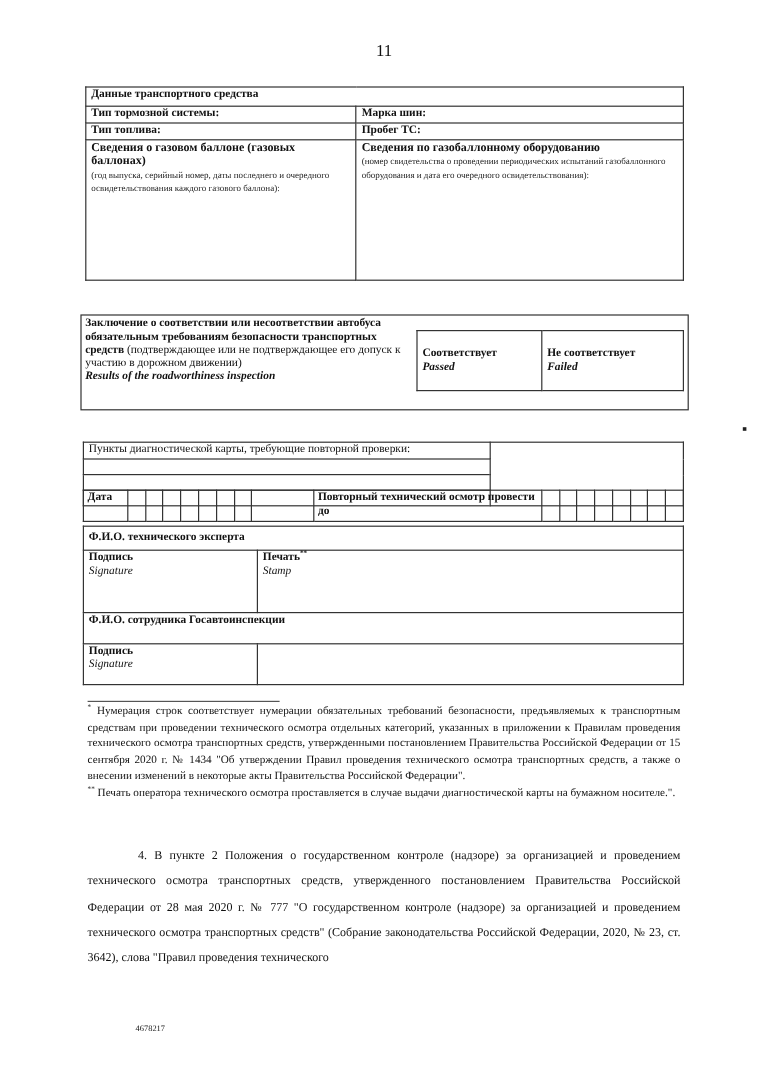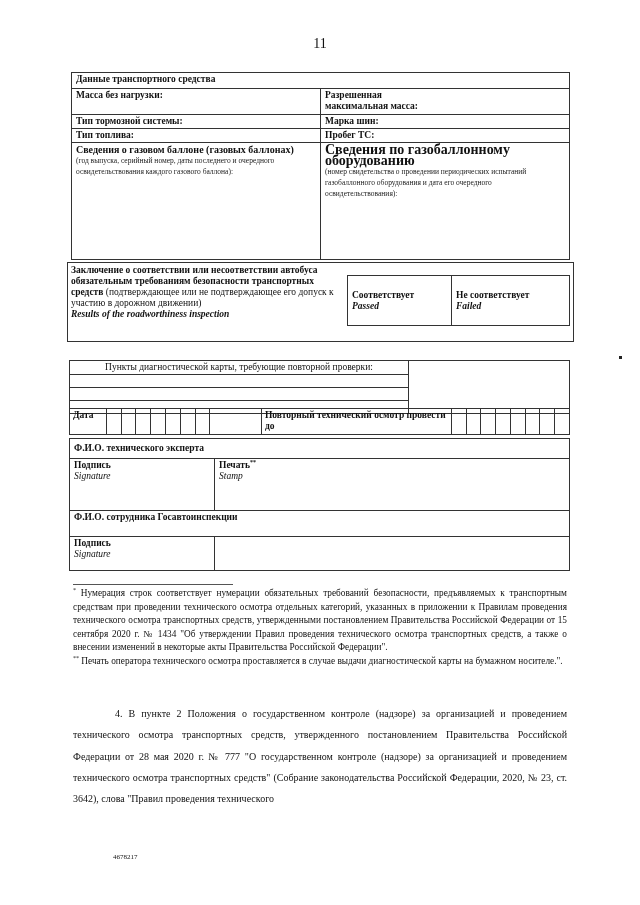--- a/index.html
+++ b/index.html
@@ -8,21 +8,21 @@
   .abs { position: absolute; }
   .page-num { left: 0; width: 640px; top: 36px; text-align: center; font-size: 14px; }
   table { border-collapse: collapse; }
   td { border: 1px solid #333; vertical-align: top; padding: 1px 4px; font-size: 9.5px; line-height: 11px; }
   .b { font-weight: bold; }
   .i { font-style: italic; }
   .small { font-size: 7.5px; line-height: 11px; color: #222; }
   .center { }
   .tbl1 { left: 71px; top: 72px; width: 499px; }
   .tbl2 { left: 67px; top: 262px; width: 505px; }
-  .tbl3 { left: 69px; top: 360px; width: 501px; text-align: center; }
+  .tbl3 { left: 69px; top: 368px; width: 501px; }
   .tbl4 { left: 69px; top: 408px; width: 501px; }
   .tbl5 { left: 69px; top: 438px; width: 501px; }
   .grid td { padding: 0; }
   .footnotes { left: 73px; top: 587px; width: 494px; font-size: 9.3px; line-height: 13.5px; text-align: justify; }
   .fn-rule { left: 73px; top: 584px; width: 160px; border-top: 1px solid #555; }
   .body-text { left: 73px; top: 703px; width: 494px; font-size: 10px; line-height: 21.3px; text-align: justify; }
   .body-text p { margin: 0; text-indent: 42px; }
   .doc-id { left: 73px; top: 853px; font-size: 7px; margin-left: 40px; }
   .mark { left: 619px; top: 356px; width: 3px; height: 3px; background: #222; }
   sup { font-size: 6px; line-height: 0; }
@@ -30,42 +30,35 @@
 </head>
 <body>
 
 <div class="abs page-num">11</div>
 
 <table class="abs tbl1">
   <tbody>
       <tr style="height:16px">
     <td colspan="2" class="b center">Данные транспортного средства</td>
   </tr>
-  <tr style="height:26px">
-    <td class="b" style="width:240px">Масса без нагрузки:</td>
-    <td class="b">
-      <div>Разрешенная</div>
-      <div>максимальная масса:</div>
-    </td>
-  </tr>
   <tr style="height:14px">
     <td class="b">Тип тормозной системы:</td>
     <td class="b">Марка шин:</td>
   </tr>
   <tr style="height:14px">
     <td class="b">Тип топлива:</td>
     <td class="b">Пробег ТС:</td>
   </tr>
   <tr style="height:117px">
     <td>
       <div class="b" style="font-size:10px">Сведения о газовом баллоне (газовых баллонах)</div>
       <div class="small">(год выпуска, серийный номер, даты последнего и очередного освидетельствования каждого газового баллона):</div>
     </td>
     <td>
-      <div class="b" style="font-size:14px">Сведения по газобаллонному оборудованию</div>
+      <div class="b" style="font-size:10px">Сведения по газобаллонному оборудованию</div>
       <div class="small">(номер свидетельства о проведении периодических испытаний газобаллонного оборудования и дата его очередного освидетельствования):</div>
     </td>
   </tr>
 </tbody>
   </table>
 
 <div class="abs tbl2" style="height:78px; border:1px solid #333;">
   <div class="abs" style="left:3px; top:2px; width:270px; font-size:9.5px; line-height:11px;">
     <span class="b">Заключение о соответствии или несоответствии автобуса обязательным требованиям безопасности транспортных средств</span><span> (подтверждающее или не подтверждающее его допуск к участию в дорожном движении)</span>
     <div class="b i">Results of the roadworthiness inspection</div>

